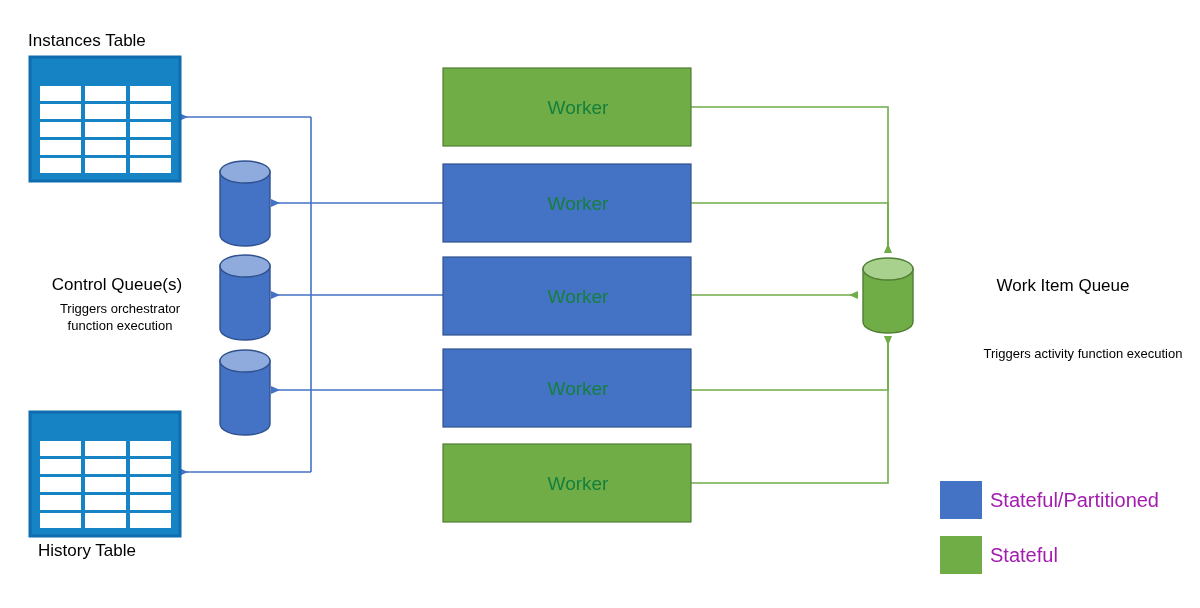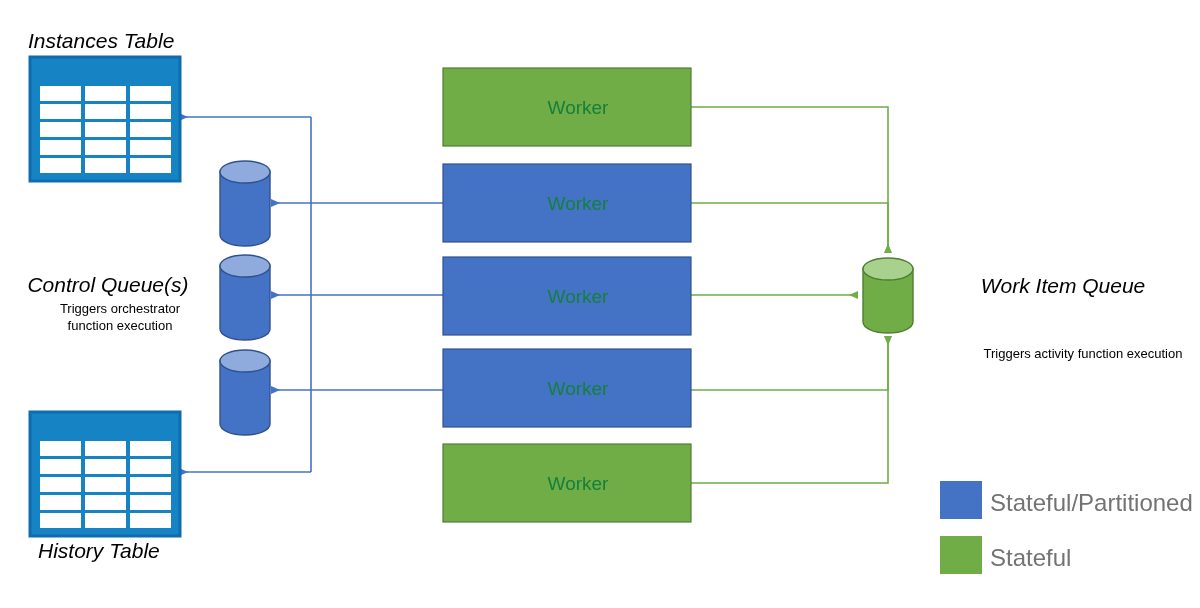--- a/index.html
+++ b/index.html
@@ -25,41 +25,40 @@
     left: 0; top: 0;
     width: 1200px;
     height: 608px;
   }
   .node-label {
     position: absolute;
     color: #000000;
     white-space: nowrap;
   }
   .title-text {
-    font-size: 21px;
+    font-size: 17px;
     line-height: 25px;
-    font-style: italic;
   }
   .sub-text {
     font-size: 13px;
     line-height: 17px;
     padding-left: 20px;
   }
   .worker-label {
     position: absolute;
     color: #15803d;
     font-size: 19px;
     width: 272px;
     text-align: center;
     pointer-events: none;
   }
   .legend-label {
     position: absolute;
-    color: #737373;
-    font-size: 24px;
+    color: #a21caf;
+    font-size: 20px;
     white-space: nowrap;
   }
   .centered {
     text-align: center;
   }
 </style>
 </head>
 <body>
 
 <div id="diagram-root">
@@ -178,21 +177,21 @@
     <rect x="443" y="444" width="248" height="78" fill="#70AD47" stroke="#507E32" stroke-width="1.2"></rect>
 
     <rect x="940" y="481" width="42" height="38" fill="#4472C4"></rect>
     <rect x="940" y="536" width="42" height="38" fill="#70AD47"></rect>
   </svg>
 
   <div class="node-label title-text" style="left:28px; top:28px;">Instances Table</div>
 
   <div class="node-label title-text" style="left:38px; top:538px;">History Table</div>
 
-  <div class="node-label title-text centered" style="left:8px; top:272px; width:200px;">Control Queue(s)</div>
+  <div class="node-label title-text centered" style="left:17px; top:272px; width:200px;">Control Queue(s)</div>
   <div class="node-label sub-text centered" style="left:0px; top:300px; width:200px;">Triggers orchestrator</div>
   <div class="node-label title-text centered" style="left:938px; top:273px; width:250px;">Work Item Queue</div>
 
   <div class="node-label sub-text centered" style="left:0px; top:317px; width:200px;">function execution</div>
   <div class="node-label sub-text centered" style="left:938px; top:301px; width:250px;margin-top:44px;">Triggers activity function execution</div>
 
   <div class="worker-label" style="left:442px; top:97px;">Worker</div>
   <div class="worker-label" style="left:442px; top:193px;">Worker</div>
   <div class="worker-label" style="left:442px; top:286px;">Worker</div>
   <div class="worker-label" style="left:442px; top:378px;">Worker</div>

